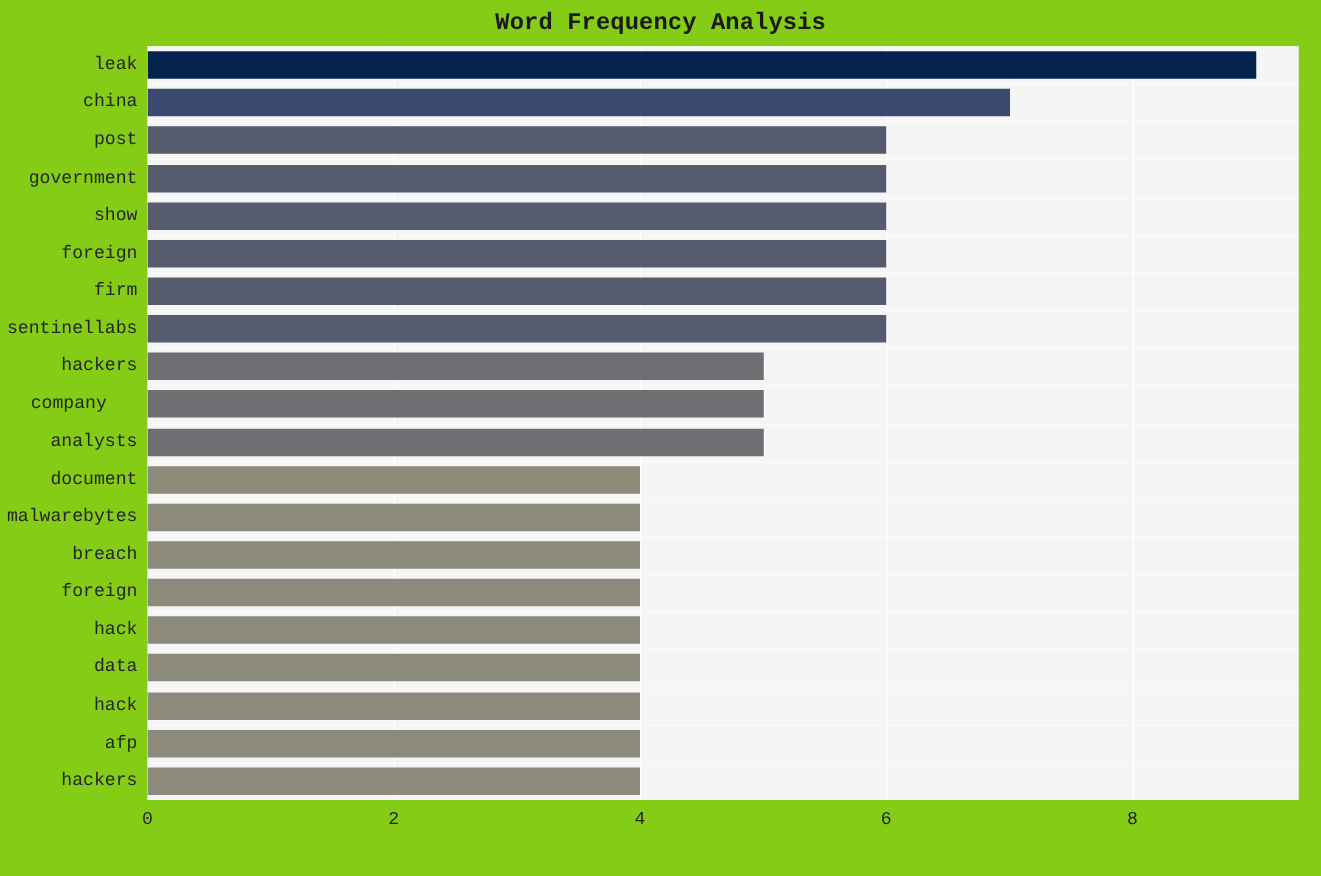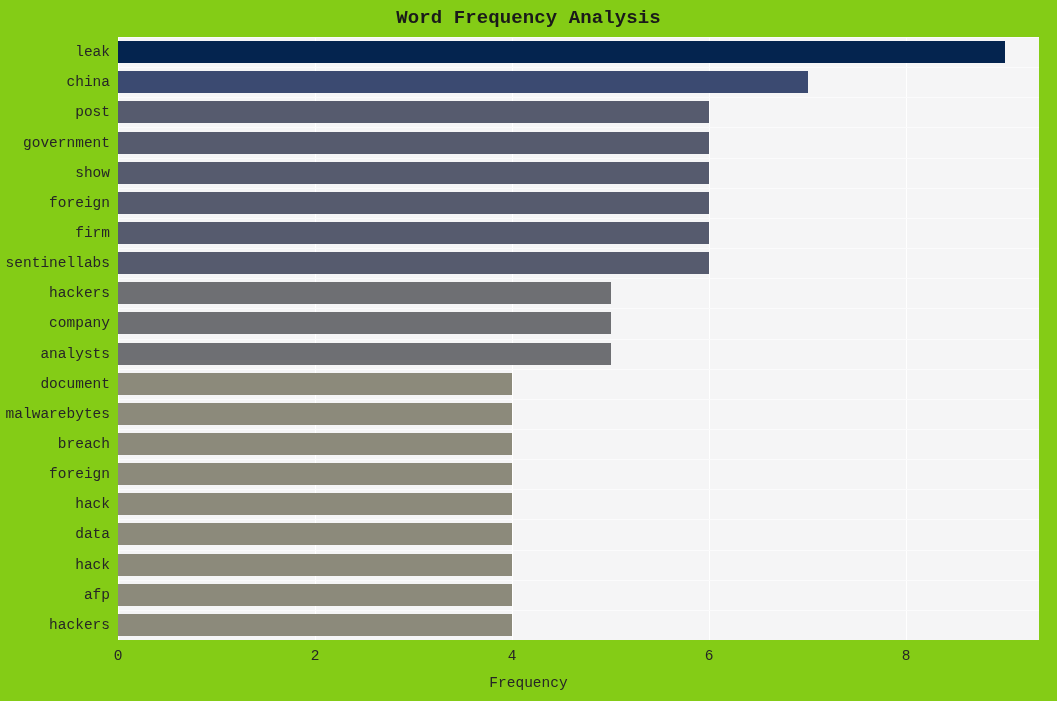--- a/index.html
+++ b/index.html
@@ -179,36 +179,35 @@
   <div class="ylabels" id="ylabels">
       <div class="ylabel" style="top: 7.075px;">leak</div>
       <div class="ylabel" style="top: 37.225px; padding-left: 40px;">china</div>
       <div class="ylabel" style="top: 67.375px;">post</div>
       <div class="ylabel" style="top: 97.525px;">government</div>
       <div class="ylabel" style="top: 127.675px;">show</div>
       <div class="ylabel" style="top: 157.825px;">foreign</div>
       <div class="ylabel" style="top: 187.975px;">firm</div>
       <div class="ylabel" style="top: 218.125px;">sentinellabs</div>
       <div class="ylabel" style="top: 248.275px;">hackers</div>
-      <div class="ylabel" style="top: 278.425px;">company</div>
+      <div class="ylabel" style="top: 278.425px; text-align: center;">company</div>
       <div class="ylabel" style="top: 308.575px;">analysts</div>
       <div class="ylabel" style="top: 338.725px;">document</div>
       <div class="ylabel" style="top: 368.875px; margin-left: 42px;">malwarebytes</div>
       <div class="ylabel" style="top: 399.025px;">breach</div>
       <div class="ylabel" style="top: 429.175px;">foreign</div>
       <div class="ylabel" style="top: 459.325px;">hack</div>
       <div class="ylabel" style="top: 489.475px;">data</div>
       <div class="ylabel" style="top: 519.625px;">hack</div>
       <div class="ylabel" style="top: 549.775px;">afp</div>
       <div class="ylabel" style="top: 579.925px;">hackers</div>
     </div>
 
   <div id="xticks">
       <div class="xtick-label" style="left: 118px;">0</div>
       <div class="xtick-label" style="left: 315.005px;">2</div>
       <div class="xtick-label" style="left: 512.011px;">4</div>
       <div class="xtick-label" style="left: 709.016px;">6</div>
       <div class="xtick-label" style="left: 906.021px;">8</div>
     </div>
 
-  <div class="xaxis-title">Frequency</div>
 
 </div>
 
 </body></html>

